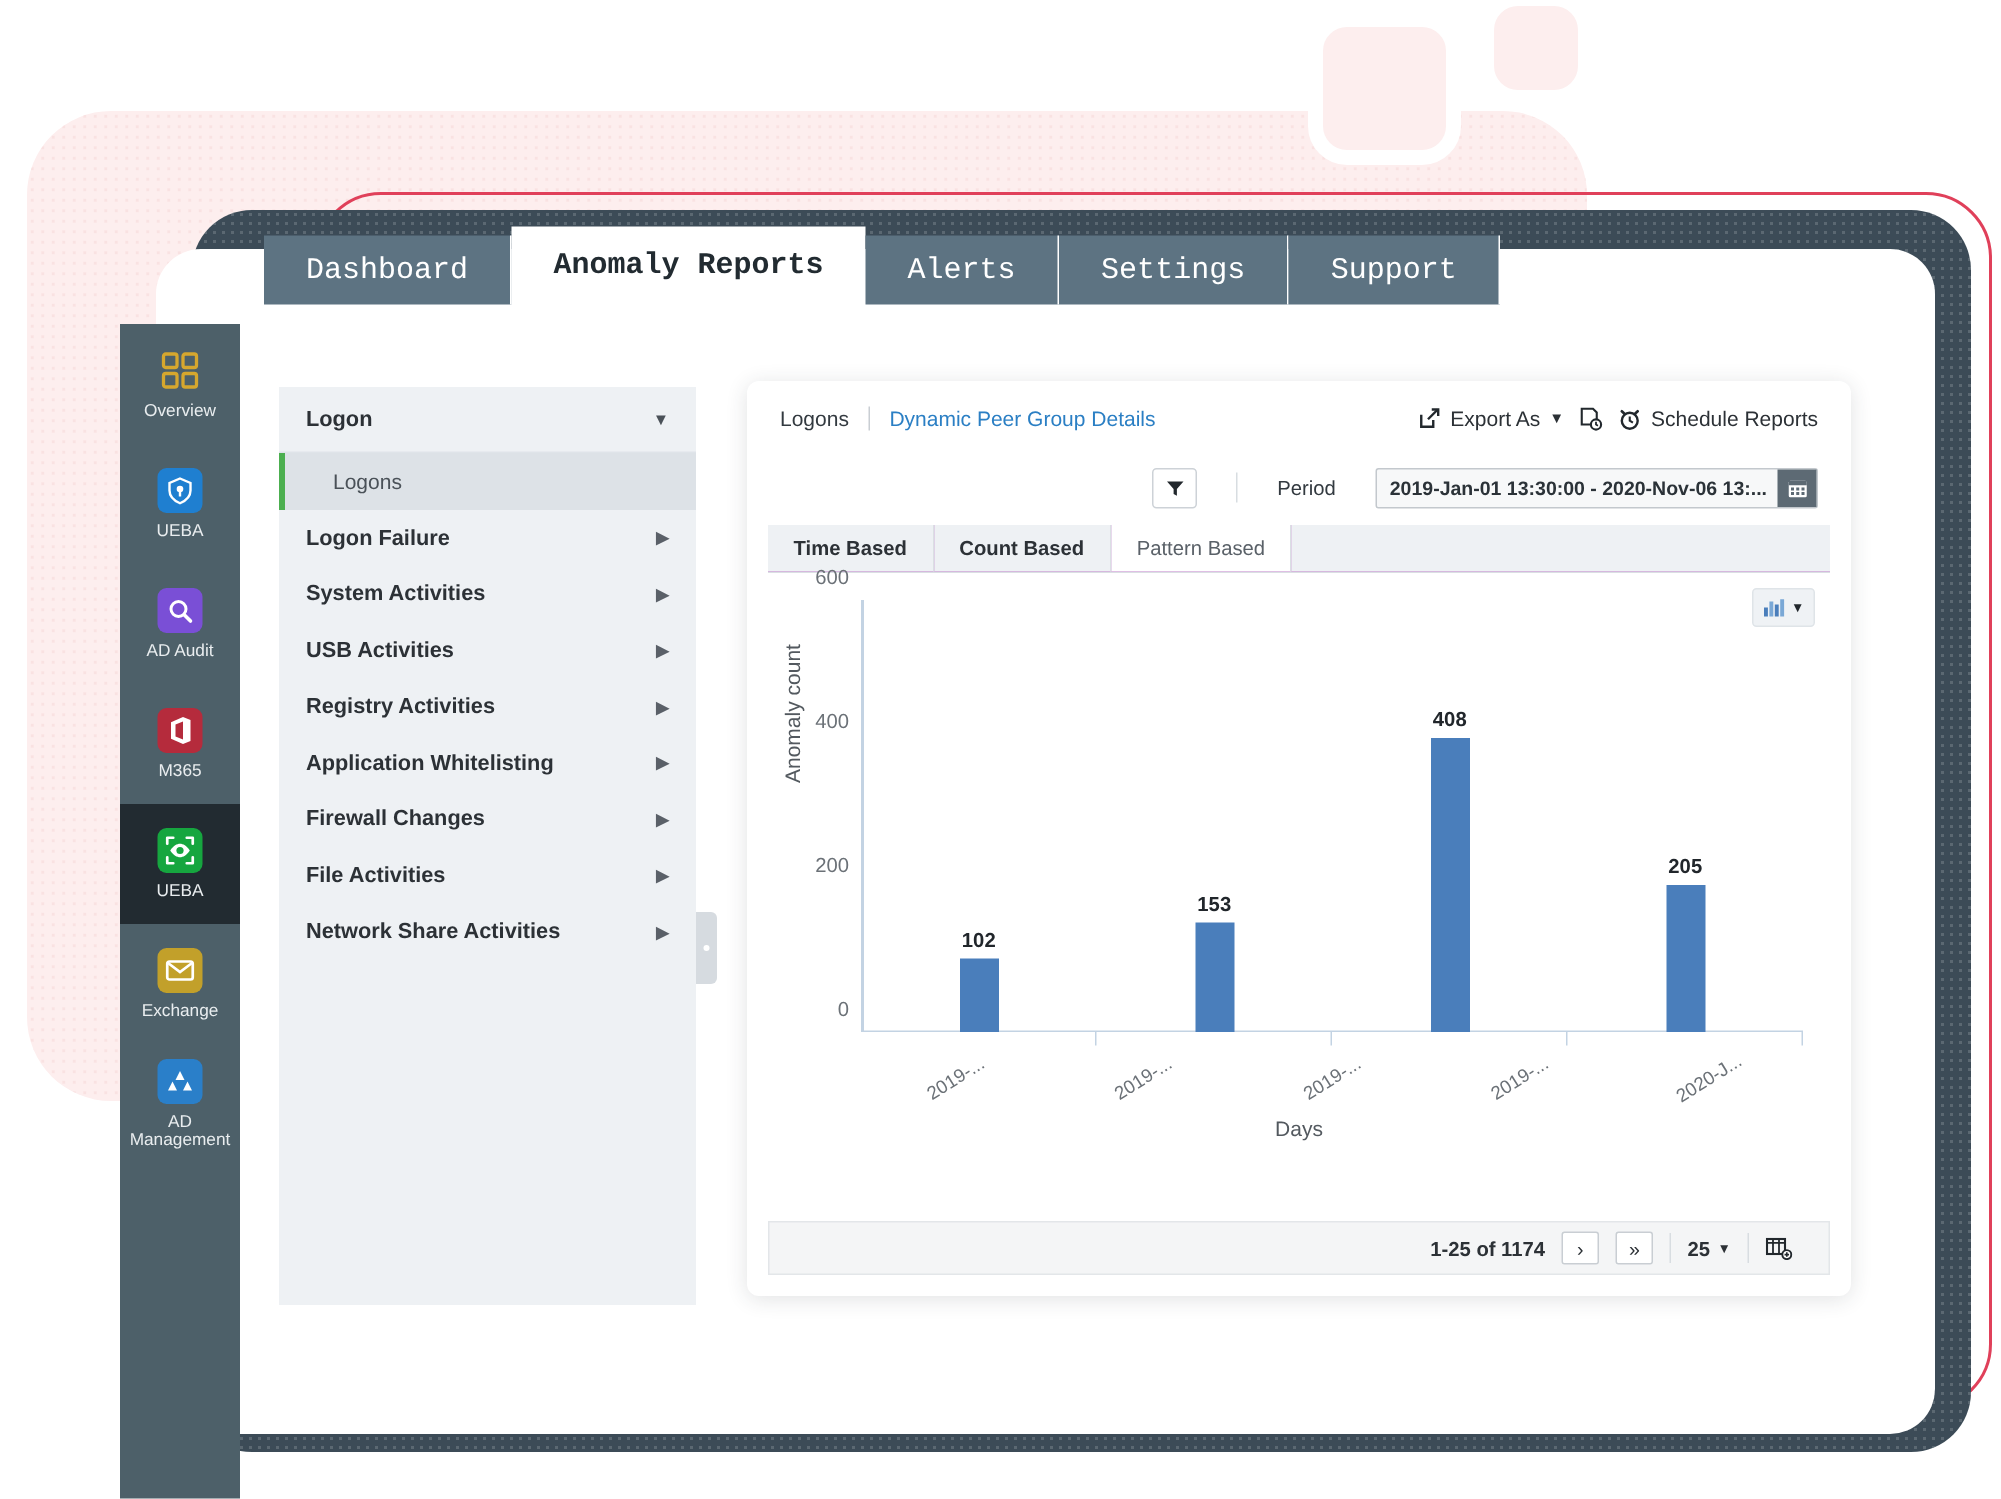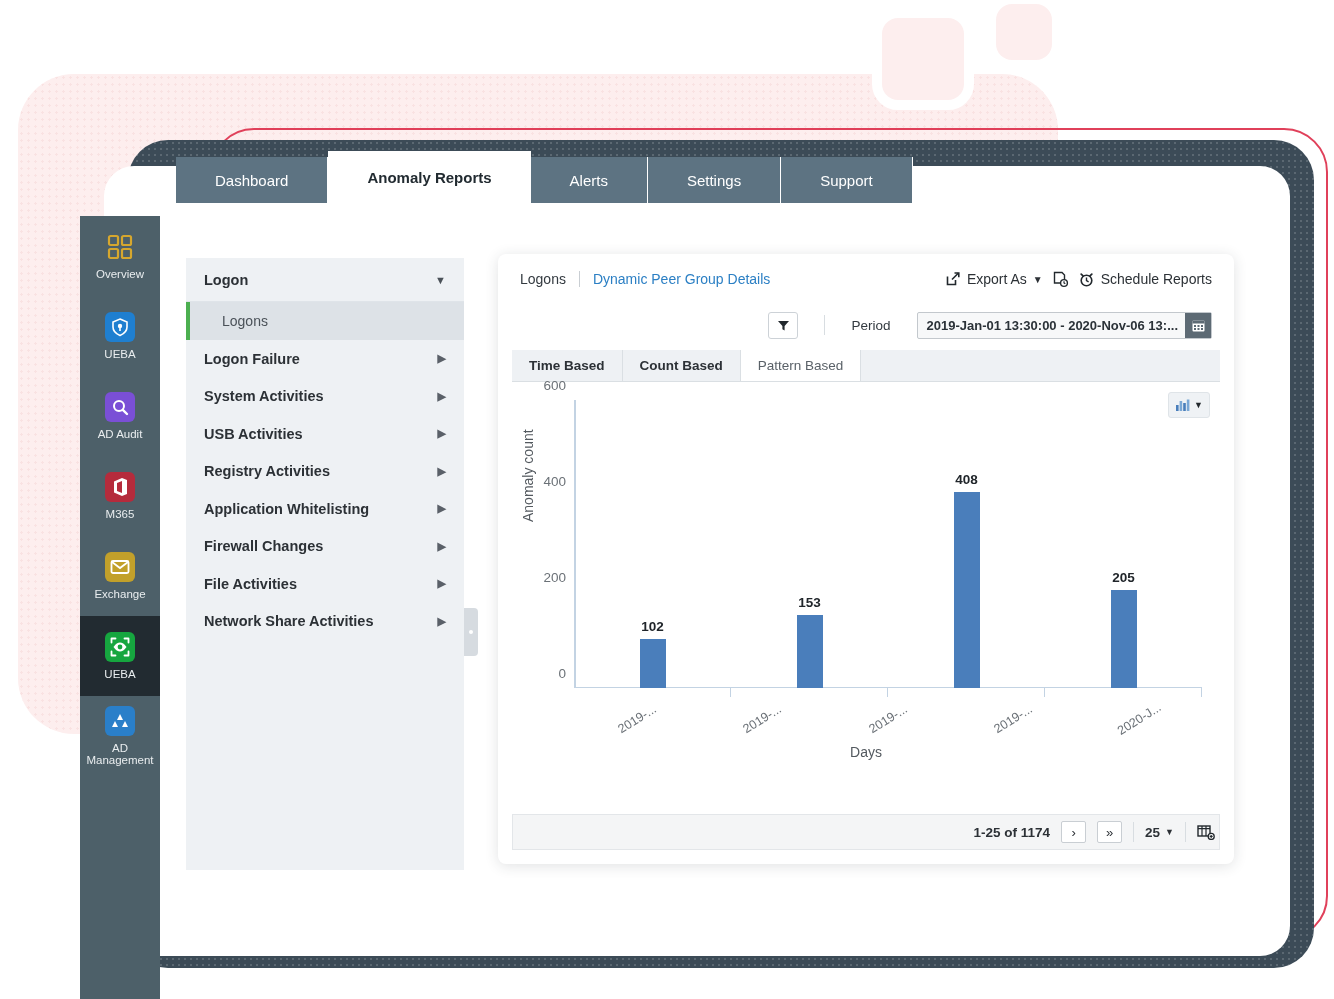--- a/index.html
+++ b/index.html
@@ -54,25 +54,26 @@
     background: #ffffff; border-radius: 30px;
   }
 
   
   .topbar {
     position: absolute; left: 176px; top: 155px;
     display: flex; align-items: flex-end; height: 48px; z-index: 20;
   }
   .top-tab {
     background: #5d7382; color: #ffffff;
-    font-size: 15px; height: 46px;
-    padding: 0 39px;
+    font-size: 20px; height: 46px;
+    padding: 0 28px;
     display: flex; align-items: center; justify-content: center;
     border-right: 1px solid #ffffff;
     white-space: nowrap;
+    font-family: Liberation Mono, monospace;
   }
   .top-tab:first-child { border-left: none; }
   .top-tab.active {
     background: #ffffff; color: #222b31; font-weight: 600;
     height: 52px; border-right: none;
   }
 
   
   .rail {
     position: absolute; left: 80px; top: 216px;
@@ -224,21 +225,21 @@
   .xlabel {
     position: absolute; left: 0; right: 0; bottom: 14px; text-align: center;
     font-size: 14px; color: #53595f;
   }
 
   
   .pager {
     position: absolute; left: 14px; right: 14px; bottom: 14px; height: 36px;
     background: #f4f5f6; border: 1px solid #e3e6e9;
     display: flex; align-items: center; justify-content: flex-end;
-    padding-right: 4px; gap: 11px;
+    padding-right: 24px; gap: 11px;
   }
   .pg-count { font-size: 13.5px; font-weight: 700; color: #2c3136; }
   .pg-btn {
     width: 25px; height: 22px; border: 1px solid #c9ced3; border-radius: 2px;
     background: #fff; display: flex; align-items: center; justify-content: center;
     font-size: 13px; color: #2c3136;
   }
   .pg-size { display: flex; align-items: center; gap: 5px; font-size: 13.5px; font-weight: 700; color: #2c3136; }
   svg { display: block; }
 </style>
@@ -303,39 +304,39 @@
     <div class="rail-item">
       <div class="rail-ico ico-m365">
         <svg width="18" height="20" viewBox="0 0 18 20">
           <path d="M11 1 L3 4.5 V15.5 L11 19 L16 17 V3 Z" fill="#fff"></path>
           <path d="M11 4 L6 6 V14 L11 16 Z" fill="#b52b3c"></path>
         </svg>
       </div>
       <div class="rail-label">M365</div>
     </div>
 
-    <div class="rail-item">
-      <div class="rail-ico ico-exchange">
-        <svg width="20" height="16" viewBox="0 0 20 16">
-          <rect x="1.5" y="2" width="17" height="12" rx="1.5" fill="none" stroke="#fff" stroke-width="1.8"></rect>
-          <path d="M2 3 L10 9 L18 3" fill="none" stroke="#fff" stroke-width="1.8"></path>
-        </svg>
-      </div>
-      <div class="rail-label">Exchange</div>
-    </div>
-
     <div class="rail-item active">
       <div class="rail-ico ico-ueba">
         <svg width="22" height="22" viewBox="0 0 22 22">
           <path d="M2.5 2.5 h4 M2.5 2.5 v4 M19.5 2.5 h-4 M19.5 2.5 v4 M2.5 19.5 h4 M2.5 19.5 v-4 M19.5 19.5 h-4 M19.5 19.5 v-4" stroke="#fff" stroke-width="1.8" fill="none" stroke-linecap="round"></path>
           <path d="M4.5 11 C6.5 7.8 9 6.5 11 6.5 C13 6.5 15.5 7.8 17.5 11 C15.5 14.2 13 15.5 11 15.5 C9 15.5 6.5 14.2 4.5 11 Z" fill="#fff"></path>
           <circle cx="11" cy="11" r="2.4" fill="#16a63f"></circle>
         </svg>
       </div>
       <div class="rail-label">UEBA</div>
+    </div>
+
+    <div class="rail-item">
+      <div class="rail-ico ico-exchange">
+        <svg width="20" height="16" viewBox="0 0 20 16">
+          <rect x="1.5" y="2" width="17" height="12" rx="1.5" fill="none" stroke="#fff" stroke-width="1.8"></rect>
+          <path d="M2 3 L10 9 L18 3" fill="none" stroke="#fff" stroke-width="1.8"></path>
+        </svg>
+      </div>
+      <div class="rail-label">Exchange</div>
     </div>
 
     <div class="rail-item">
       <div class="rail-ico ico-admgmt">
         <svg width="20" height="18" viewBox="0 0 20 18">
           <path d="M10 2 L13 8 H7 Z" fill="#fff"></path>
           <path d="M5 9 L8 15 H2 Z" fill="#fff"></path>
           <path d="M15 9 L18 15 H12 Z" fill="#fff"></path>
         </svg>
       </div>

